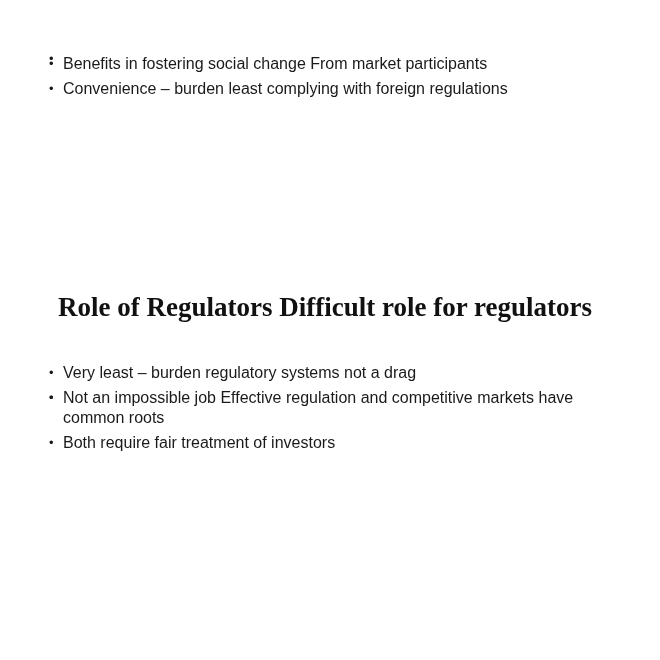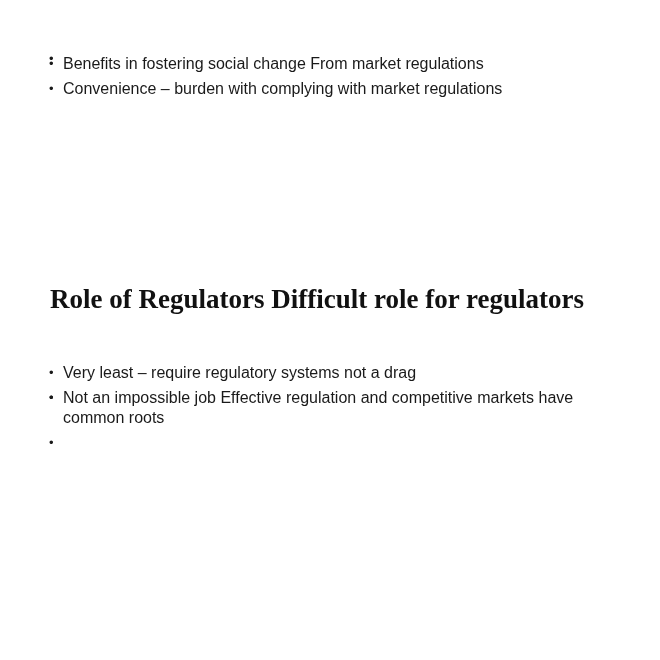--- a/index.html
+++ b/index.html
@@ -15,34 +15,34 @@
     }
     .bullets li {
       position: relative; padding-left: 15px; margin-bottom: 5px;
     }
     .bullets li .dot {
       position: absolute; left: 1px; top: 0; font-size: 13px;
     }
     #top-list { top: 49px; }
     #bottom-list { top: 363px; }
     .heading {
-      position: absolute; left: 50px; top: 283px; width: 540px; margin: 0;
+      position: absolute; left: 50px; top: 283px; width: 540px; margin: 8px;
       font-family: "Liberation Serif", serif; font-weight: bold;
       font-size: 27px; line-height: 33px; color: #111;
     }
   </style>
 </head>
 <body>
 
 <ul id="top-list" class="bullets">
   <li><span class="dot">•</span></li>
-  <li><span class="dot">•</span><span>Benefits in fostering social change From market regulations</span></li>
-  <li><span class="dot">•</span><span>Convenience – burden with complying with market regulations</span></li>
+  <li><span class="dot">•</span><span>Benefits in fostering social change From market participants</span></li>
+  <li><span class="dot">•</span><span>Convenience – burden least complying with foreign regulations</span></li>
 </ul>
 
 <h2 class="heading">Role of Regulators Difficult role for regulators</h2>
 
 <ul id="bottom-list" class="bullets">
-  <li><span class="dot">•</span><span>Very least – require regulatory systems not a drag</span></li>
+  <li><span class="dot">•</span><span>Very least – burden regulatory systems not a drag</span></li>
   <li><span class="dot">•</span></li>
   <li><span class="dot">•</span><span>Not an impossible job Effective regulation and competitive markets have common roots</span></li>
-  <li><span class="dot">•</span></li>
+  <li><span class="dot">•</span><span>Both require fair treatment of investors</span></li>
 </ul>
 
 </body></html>

